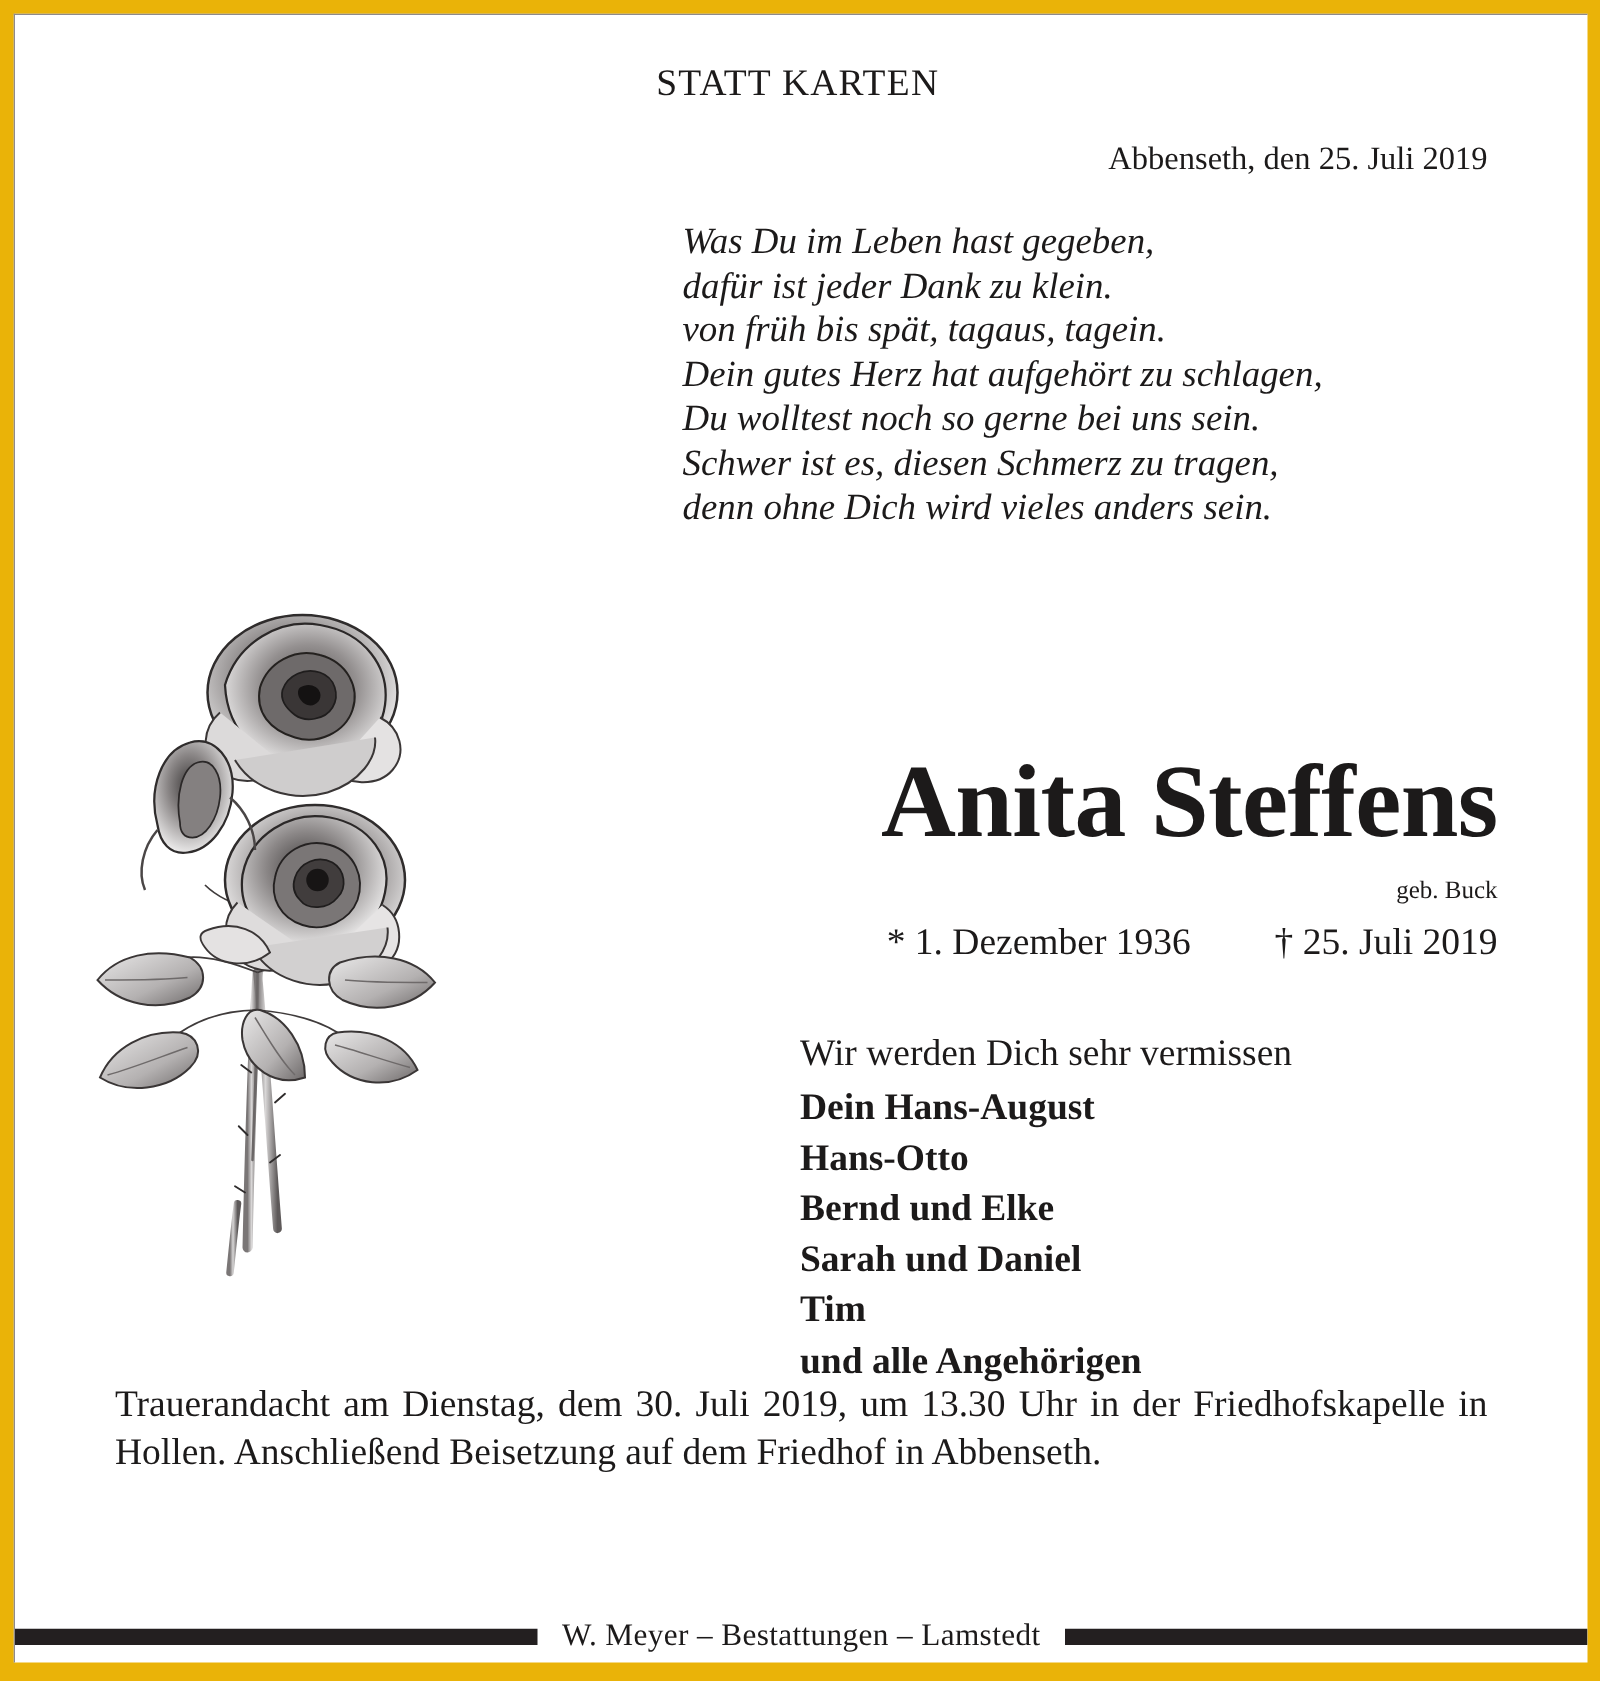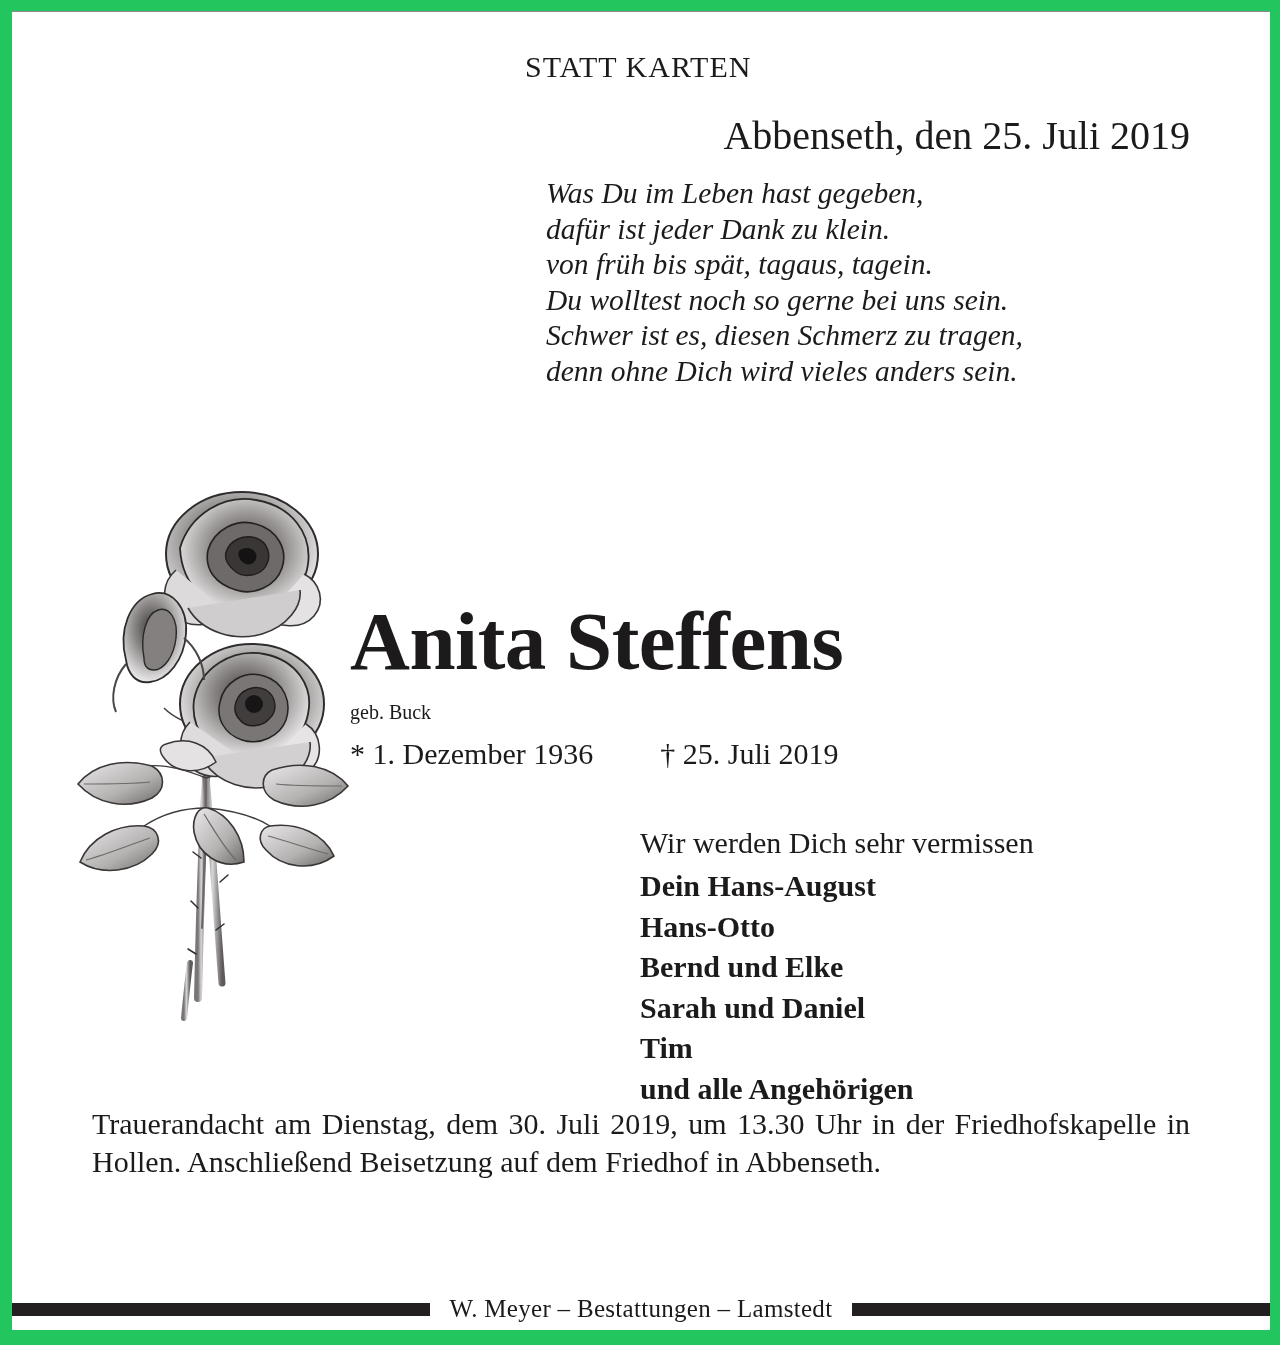--- a/index.html
+++ b/index.html
@@ -14,21 +14,21 @@
     color: #1c1a1a;
     overflow: hidden;
   }
 
   
   .notice {
     position: relative;
     box-sizing: border-box;
     width: 1280px;
     height: 1345px;
-    background: #22c55e;
+    background: #eab308;
     padding: 11px 10px 0 11px;
   }
   .sheet {
     position: relative;
     box-sizing: border-box;
     width: 100%;
     height: 1319px;
     background: #ffffff;
     border-top: 1px solid #8e8a8b;
     border-left: 1px solid #8e8a8b;
@@ -41,21 +41,21 @@
     left: 513px;
     top: 38px;
     font-size: 30px;
     letter-spacing: 1.0px;
     white-space: nowrap;
   }
   .place-date {
     position: absolute;
     right: 80px;
     top: 100px;
-    font-size: 40px;
+    font-size: 26px;
     white-space: nowrap;
   }
 
   
   .poem {
     position: absolute;
     left: 534px;
     top: 164px;
     font-style: italic;
     font-size: 29.5px;
@@ -83,24 +83,24 @@
     content: "";
     display: inline-block;
     width: 100%;
     height: 0;
   }
   .intro .l2 { display: block; }
 
   
   .name-block {
     position: absolute;
-    left: 338px;
+    left: 326px;
     top: 582px;
     width: 860px;
-    text-align: left;
+    text-align: right;
     font-family: Liberation Serif, serif;
   }
   .deceased-name {
     font-size: 83px;
     font-weight: bold;
     line-height: 94px;
     letter-spacing: -0.5px;
     white-space: nowrap;
   }
   .maiden-name {
@@ -203,20 +203,21 @@
   <div class="sheet">
 
     <div class="statt-karten">STATT KARTEN</div>
 
     <div class="place-date">Abbenseth, den 25. Juli 2019</div>
 
     <div class="poem">
       <div>Was Du im Leben hast gegeben,</div>
       <div>dafür ist jeder Dank zu klein.</div>
       <div>von früh bis spät, tagaus, tagein.</div>
+      <div>Dein gutes Herz hat aufgehört zu schlagen,</div>
       <div>Du wolltest noch so gerne bei uns sein.</div>
       <div>Schwer ist es, diesen Schmerz zu tragen,</div>
       <div>denn ohne Dich wird vieles anders sein.</div>
     </div>
 
 
     <div class="name-block">
       <div class="deceased-name">Anita Steffens</div>
       <div class="maiden-name">geb. Buck</div>
       <div class="life-dates">

